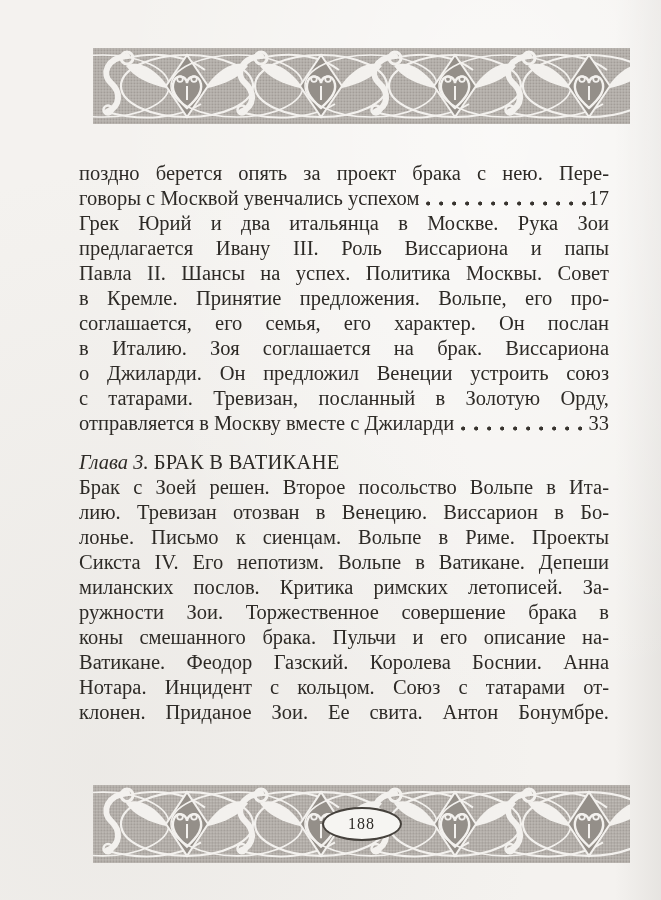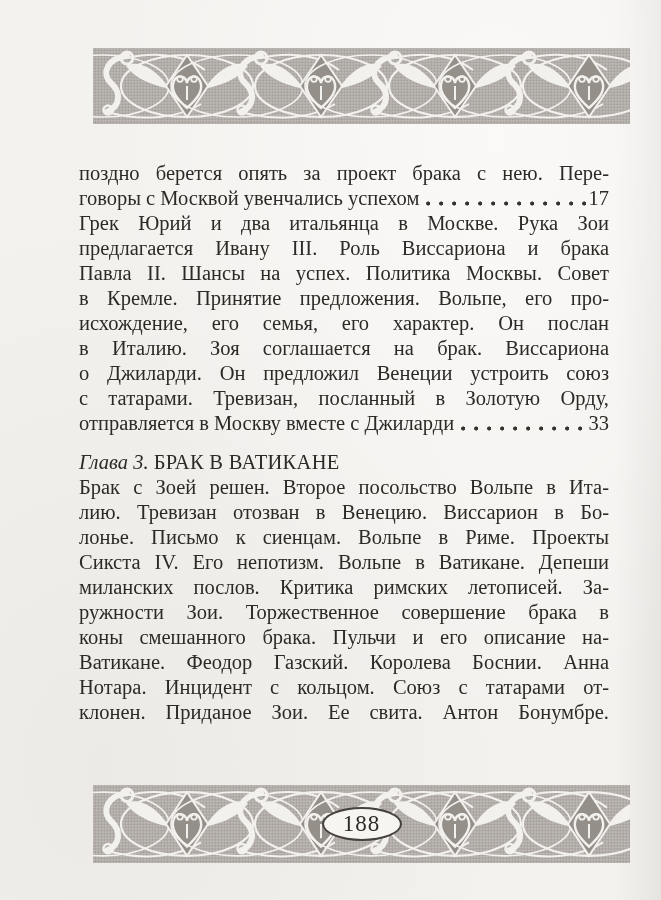--- a/index.html
+++ b/index.html
@@ -29,21 +29,21 @@
     position: absolute;
     left: 50%; top: 50%;
     transform: translate(-50%, -50%);
     width: 76px; height: 30px;
     background: #f6f5f2;
     border: 2px solid #45413c;
     border-radius: 50%;
     display: flex;
     align-items: center;
     justify-content: center;
-    font-size: 23px;
+    font-size: 16px;
     color: #2d2a26;
     letter-spacing: 1px;
   }
 
   .content {
     position: absolute;
     top: 161px;
     left: 79px;
     width: 530px;
     font-size: 20.5px;
@@ -118,24 +118,24 @@
     <div class="line">поздно берется опять за проект брака с нею. Пере-</div>
     <div class="tail">
       <span>говоры с Москвой увенчались успехом</span>
       <span class="leader"></span>
       <span class="pagenum">17</span>
     </div>
   </div>
 
   <div>
     <div class="line">Грек Юрий и два итальянца в Москве. Рука Зои</div>
-    <div class="line">предлагается Ивану III. Роль Виссариона и брака</div>
+    <div class="line">предлагается Ивану III. Роль Виссариона и папы</div>
     <div class="line">Павла II. Шансы на успех. Политика Москвы. Совет</div>
     <div class="line">в Кремле. Принятие предложения. Вольпе, его про-</div>
-    <div class="line">исхождение, его семья, его характер. Он послан</div>
+    <div class="line">соглашается, его семья, его характер. Он послан</div>
     <div class="line">в Италию. Зоя соглашается на брак. Виссариона</div>
     <div class="line">о Джиларди. Он предложил Венеции устроить союз</div>
     <div class="line">с татарами. Тревизан, посланный в Золотую Орду,</div>
     <div class="tail">
       <span>отправляется в Москву вместе с Джиларди</span>
       <span class="leader"></span>
       <span class="pagenum">33</span>
     </div>
   </div>
 

